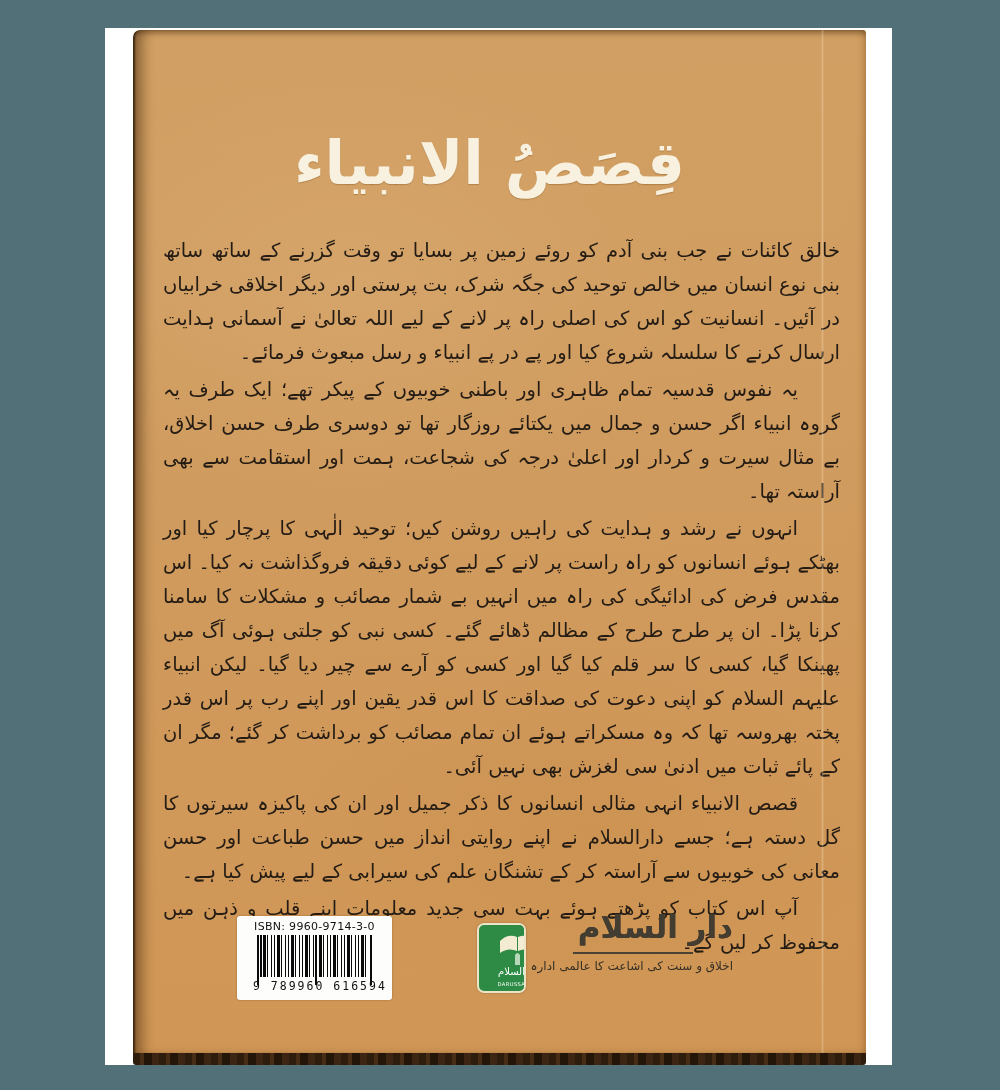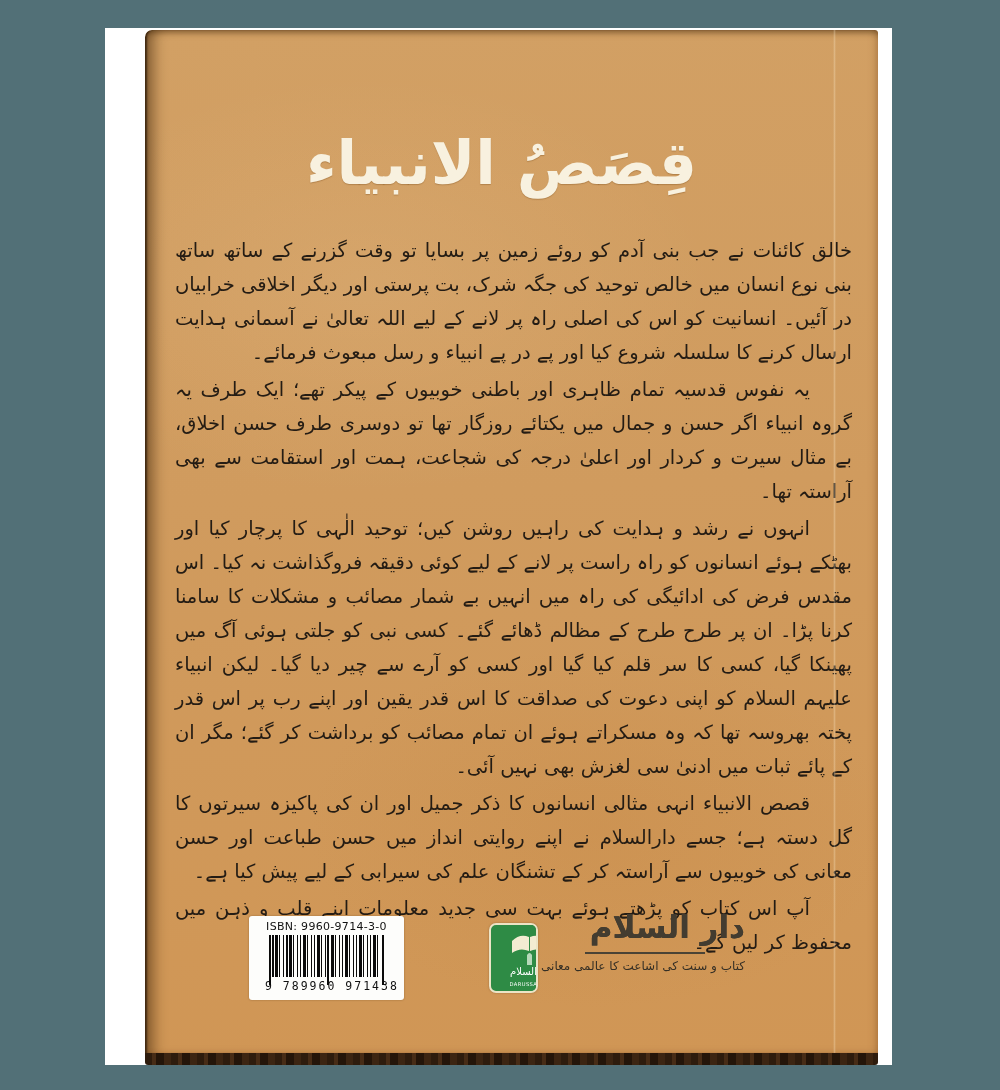--- a/index.html
+++ b/index.html
@@ -5,21 +5,21 @@
   * { margin:0; padding:0; box-sizing:border-box; }
   html,body { width:1000px; height:1090px; overflow:hidden; }
   body { background:#527077; font-family:"DejaVu Sans", sans-serif; position:relative; }
 
   .scan-area {
     position:absolute; left:105px; top:28px; width:787px; height:1037px;
     background:#ffffff;
   }
 
   .book {
-    position:absolute; left:133px; top:30px; width:790px; height:1035px;margin-left:12px;
+    position:absolute; left:133px; top:30px; width:790px; height:1035px;
   }
 
   .cover {
     position:relative; width:733px; height:1023px;
     background:
       radial-gradient(ellipse 420px 260px at 62% 78%, rgba(190,125,55,0.18), transparent 70%),
       radial-gradient(ellipse 500px 300px at 30% 25%, rgba(255,230,190,0.10), transparent 70%),
       linear-gradient(178deg, #d2a064 0%, #d09b5e 45%, #d09655 100%);
     border-radius:7px 3px 0 0;
     box-shadow:
@@ -121,38 +121,38 @@
       <p>انہوں نے رشد و ہدایت کی راہیں روشن کیں؛ توحید الٰہی کا پرچار کیا اور بھٹکے ہوئے انسانوں کو راہ راست پر لانے کے لیے کوئی دقیقہ فروگذاشت نہ کیا۔ اس مقدس فرض کی ادائیگی کی راہ میں انہیں بے شمار مصائب و مشکلات کا سامنا کرنا پڑا۔ ان پر طرح طرح کے مظالم ڈھائے گئے۔ کسی نبی کو جلتی ہوئی آگ میں پھینکا گیا، کسی کا سر قلم کیا گیا اور کسی کو آرے سے چیر دیا گیا۔ لیکن انبیاء علیہم السلام کو اپنی دعوت کی صداقت کا اس قدر یقین اور اپنے رب پر اس قدر پختہ بھروسہ تھا کہ وہ مسکراتے ہوئے ان تمام مصائب کو برداشت کر گئے؛ مگر ان کے پائے ثبات میں ادنیٰ سی لغزش بھی نہیں آئی۔</p>
       <p>قصص الانبیاء انہی مثالی انسانوں کا ذکر جمیل اور ان کی پاکیزہ سیرتوں کا گل دستہ ہے؛ جسے دارالسلام نے اپنے روایتی انداز میں حسن طباعت اور حسن معانی کی خوبیوں سے آراستہ کر کے تشنگان علم کی سیرابی کے لیے پیش کیا ہے۔</p>
       <p>آپ اس کتاب کو پڑھتے ہوئے بہت سی جدید معلومات اپنے قلب و ذہن میں محفوظ کر لیں گے۔</p>
     </div>
 
     <div class="barcode-label">
       <div class="isbn-text">ISBN: 9960-9714-3-0</div>
       <div class="bars">
         <span class="guard-center"></span>
       </div>
-      <div class="barcode-digits">9 789960 971438</div>
+      <div class="barcode-digits">9 789960 616594</div>
     </div>
 
     <div class="pub-logo">
       <svg width="45" height="66" viewBox="0 0 45 66">
         <rect x="0" y="0" width="45" height="66" fill="#2e8b45"></rect>
 
         <path d="M5 16 Q13 8 22 12 L22 26 Q13 22 5 28 Z" fill="#f3ecd2"></path>
         <path d="M40 16 Q32 8 23 12 L23 26 Q32 22 40 28 Z" fill="#f3ecd2"></path>
         <path d="M22 12 L23 12 L23 26 L22 26 Z" fill="#2e8b45"></path>
 
         <path d="M20 30 Q22.5 26 25 30 L25 40 L20 40 Z" fill="#cfe6cf" opacity="0.85"></path>
         <text x="22.5" y="50" text-anchor="middle" font-size="10" fill="#ffffff">دارالسلام</text>
         <text x="22.5" y="61" text-anchor="middle" font-size="5.2" fill="#ffffff" letter-spacing="0.4">DARUSSALAM</text>
       </svg>
     </div>
 
     <div class="publisher">
       <div class="publisher-calligraphy">دار السلام</div>
       <div class="publisher-divider"></div>
-      <div class="publisher-tagline">کتاب و سنت کی اشاعت کا عالمی معانی</div>
+      <div class="publisher-tagline">اخلاق و سنت کی اشاعت کا عالمی ادارہ</div>
     </div>
 
   </div>
   <div class="pages-edge"></div>
 </div>
 
 </body></html>

